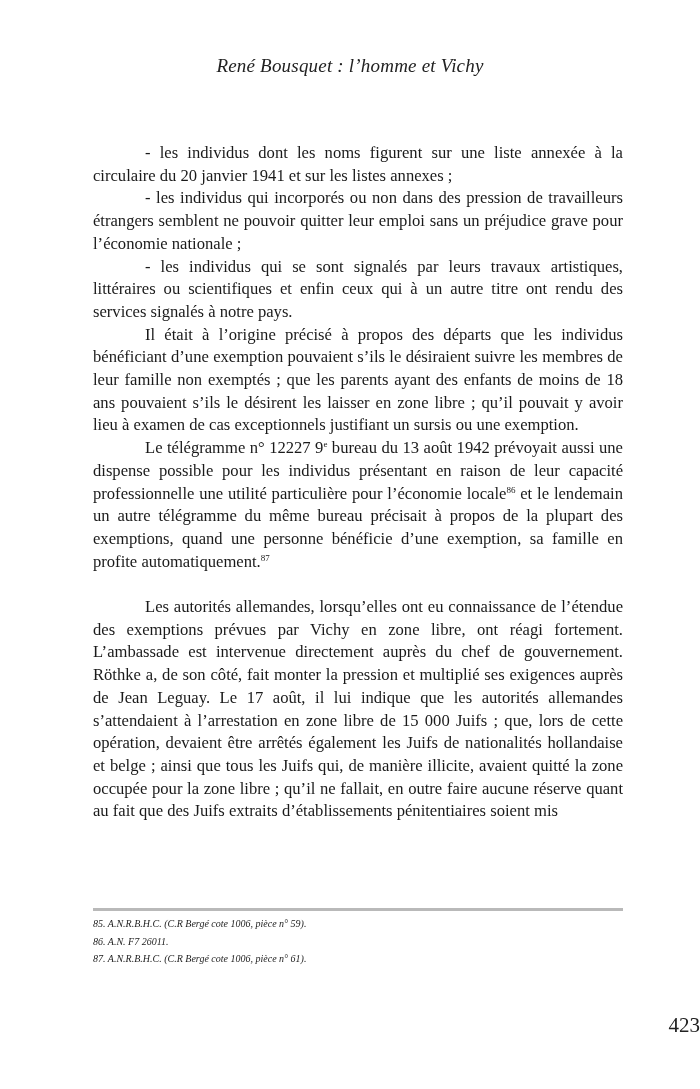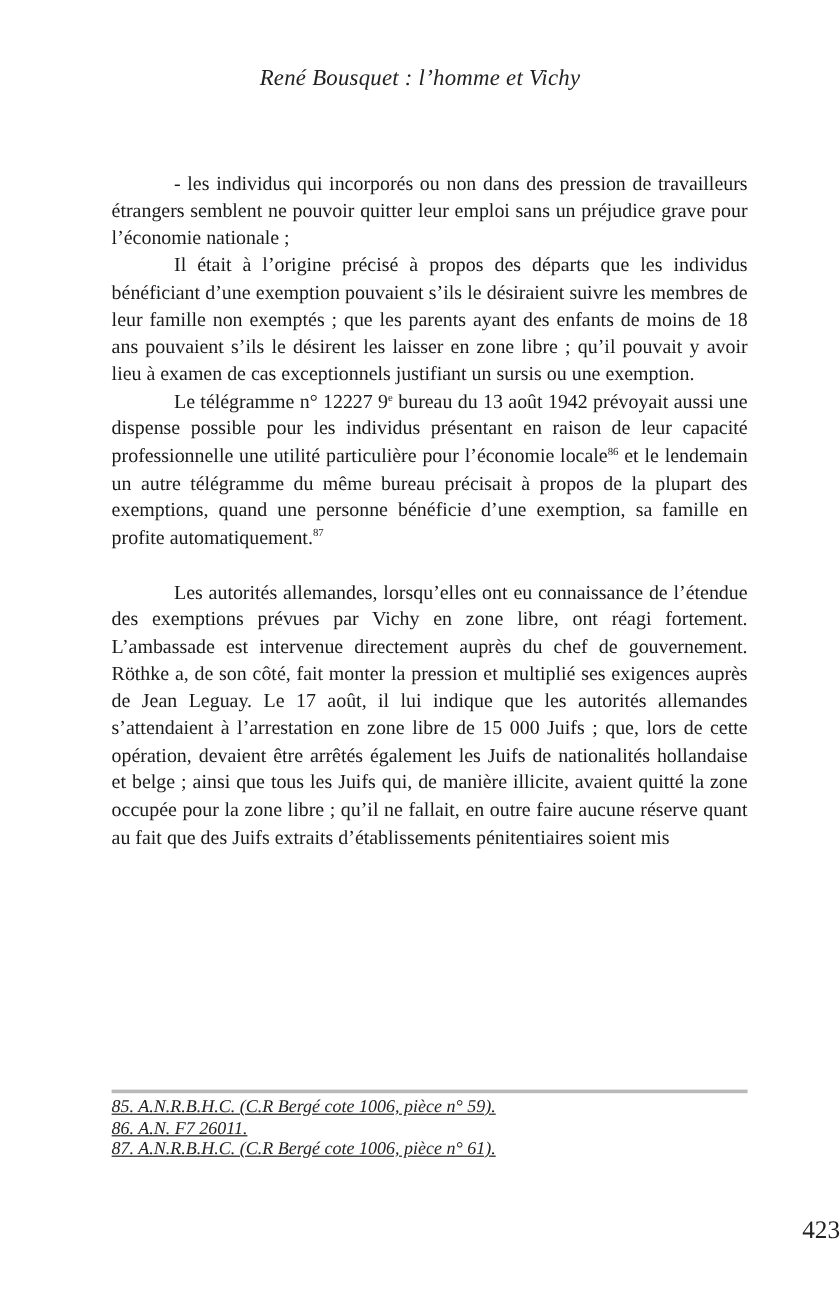--- a/index.html
+++ b/index.html
@@ -4,32 +4,34 @@
 <style>
   html, body { margin: 0; padding: 0; background: #ffffff; }
   body { width: 700px; height: 1089px; position: relative; overflow: hidden; }
   .page { position: absolute; left: 0; top: 0; width: 700px; height: 1065px; background: #fff; color: #1a1a1a; font-family: "Liberation Serif", "DejaVu Serif", serif; }
   .running-head { position: absolute; top: 55px; left: 0; width: 700px; text-align: center; font-style: italic; font-size: 19px; color: #222; letter-spacing: 0.2px; }
   .body-text { position: absolute; top: 142px; left: 93px; width: 530px; font-size: 16.6px; line-height: 22.7px; text-align: justify; }
   .body-text p { margin: 0; text-indent: 52px; hyphens: none; }
   .body-text p.gap { margin-top: 22.7px; }
   sup { font-size: 9px; line-height: 0; vertical-align: 6px; }
   .rule { position: absolute; top: 908px; left: 93px; width: 530px; height: 3px; background: #b9b9b9; }
-  .footnotes { position: absolute; top: 915px; left: 93px; width: 530px; font-style: italic; font-size: 15px; line-height: 17.5px; color: #222; text-decoration: underline; }
+  .footnotes { position: absolute; top: 915px; left: 93px; width: 530px; font-style: italic; font-size: 10px; line-height: 17.5px; color: #222; }
   .footnotes div { white-space: nowrap; }
   .folio { position: absolute; top: 1013px; left: 0; width: 700px; text-align: right; font-size: 21px; color: #222; }
 </style>
 </head>
 <body>
 
 <div class="page">
   <div class="running-head">René Bousquet : l’homme et Vichy</div>
 
   <div class="body-text">
+    <p>- les individus dont les noms figurent sur une liste annexée à la circulaire du 20 janvier 1941 et sur les listes annexes ;</p>
     <p>- les individus qui incorporés ou non dans des pression de travailleurs étrangers semblent ne pouvoir quitter leur emploi sans un préjudice grave pour l’économie nationale ;</p>
+    <p>- les individus qui se sont signalés par leurs travaux artistiques, littéraires ou scientifiques et enfin ceux qui à un autre titre ont rendu des services signalés à notre pays.</p>
     <p>Il était à l’origine précisé à propos des départs que les individus bénéficiant d’une exemption pouvaient s’ils le désiraient suivre les membres de leur famille non exemptés ; que les parents ayant des enfants de moins de 18 ans pouvaient s’ils le désirent les laisser en zone libre ; qu’il pouvait y avoir lieu à examen de cas exceptionnels justifiant un sursis ou une exemption.</p>
     <p><span>Le télégramme n° 12227 9</span><sup>e</sup><span> bureau du 13 août 1942 prévoyait aussi une dispense possible pour les individus présentant en raison de leur capacité professionnelle une utilité particulière pour l’économie locale</span><sup>86</sup><span> et le lendemain un autre télégramme du même bureau précisait à propos de la plupart des exemptions, quand une personne bénéficie d’une exemption, sa famille en profite automatiquement.</span><sup>87</sup></p>
     <p class="gap">Les autorités allemandes, lorsqu’elles ont eu connaissance de l’étendue des exemptions prévues par Vichy en zone libre, ont réagi fortement. L’ambassade est intervenue directement auprès du chef de gouvernement. Röthke a, de son côté, fait monter la pression et multiplié ses exigences auprès de Jean Leguay. Le 17 août, il lui indique que les autorités allemandes s’attendaient à l’arrestation en zone libre de 15 000 Juifs ; que, lors de cette opération, devaient être arrêtés également les Juifs de nationalités hollandaise et belge ; ainsi que tous les Juifs qui, de manière illicite, avaient quitté la zone occupée pour la zone libre ; qu’il ne fallait, en outre faire aucune réserve quant au fait que des Juifs extraits d’établissements pénitentiaires soient mis</p>
   </div>
 
   <div class="rule"></div>
 
   <div class="footnotes">
     <div>85. A.N.R.B.H.C. (C.R Bergé cote 1006, pièce n° 59).</div>
     <div>86. A.N. F7 26011.</div>

